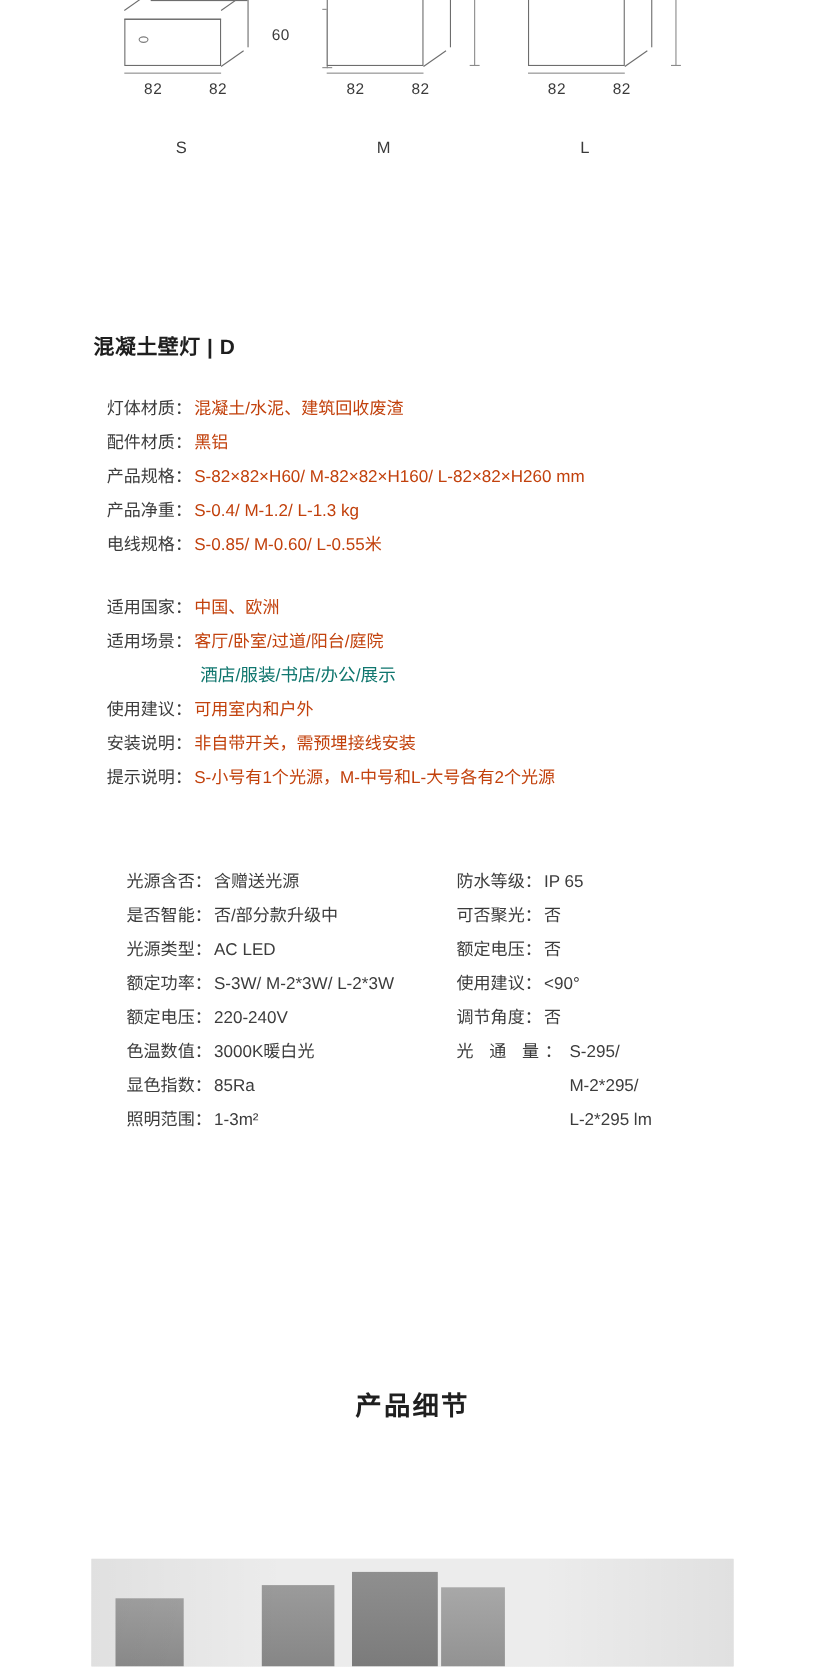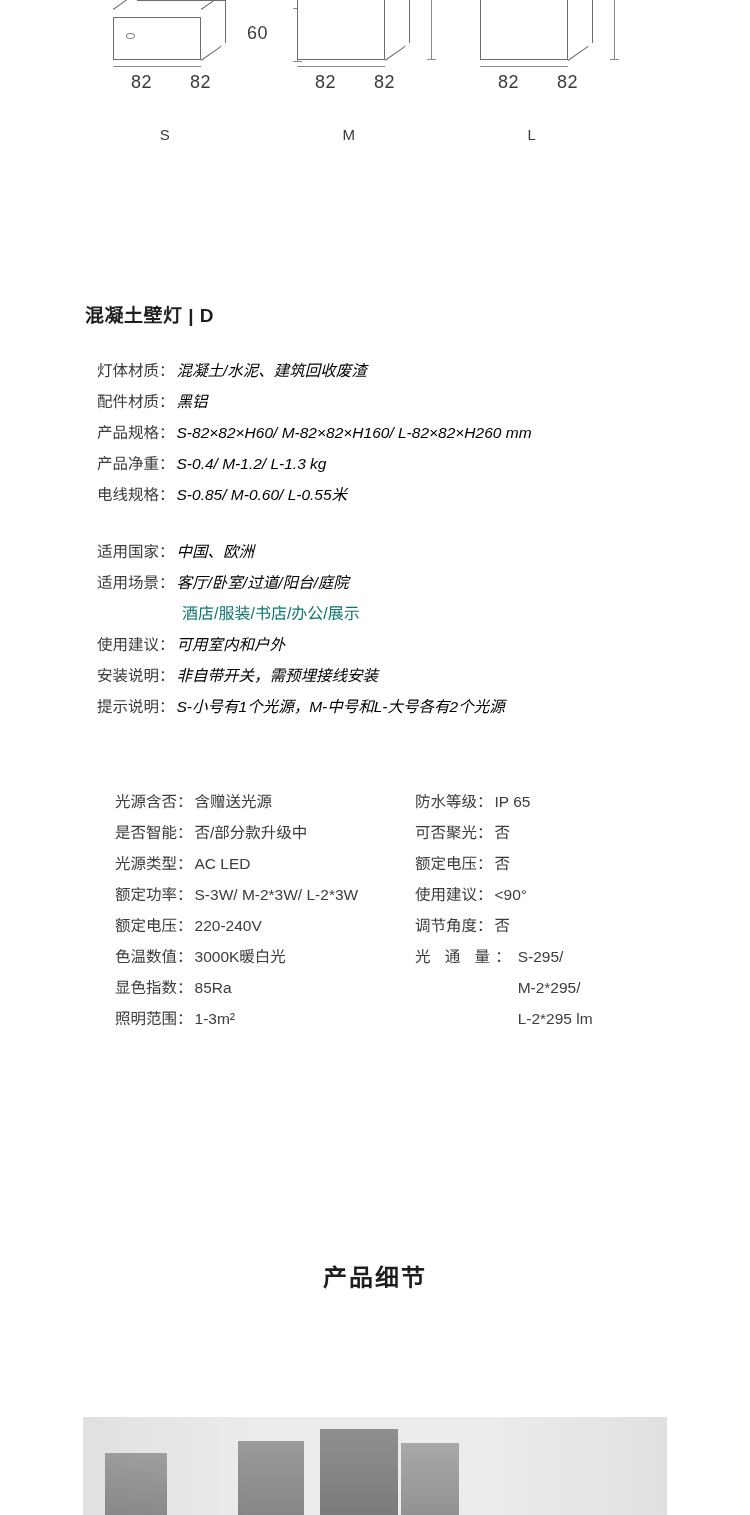--- a/index.html
+++ b/index.html
@@ -55,21 +55,21 @@
     width: 1px;
   }
   .tick {
     position: absolute;
     background: #8a8a8a;
     width: 1px;
     height: 7px;
   }
   .dim-label {
     position: absolute;
-    font-size: 18px;
+    font-size: 14px;
     color: #3a3a3a;
     letter-spacing: .5px;
   }
   .size-letter {
     position: absolute;
     font-size: 15px;
     color: #3a3a3a;
     width: 200px;
     text-align: center;
     top: 126px;
@@ -99,23 +99,22 @@
   }
   .spec-key {
     white-space: nowrap;
     color: #3c3c3c;
     margin-left: 12px;
   }
   .spec-key::after {
     content: "：";
   }
   .spec-val {
-    color: #000000;
+    color: #c2410c;
     padding-left: 2px;
-    font-style: italic;
   }
   .spec-gap {
     height: 26px;
   }
   .sub-line {
     font-size: 16px;
     line-height: 31px;
     color: #0f766e;
     padding-left: 97px;
   }

